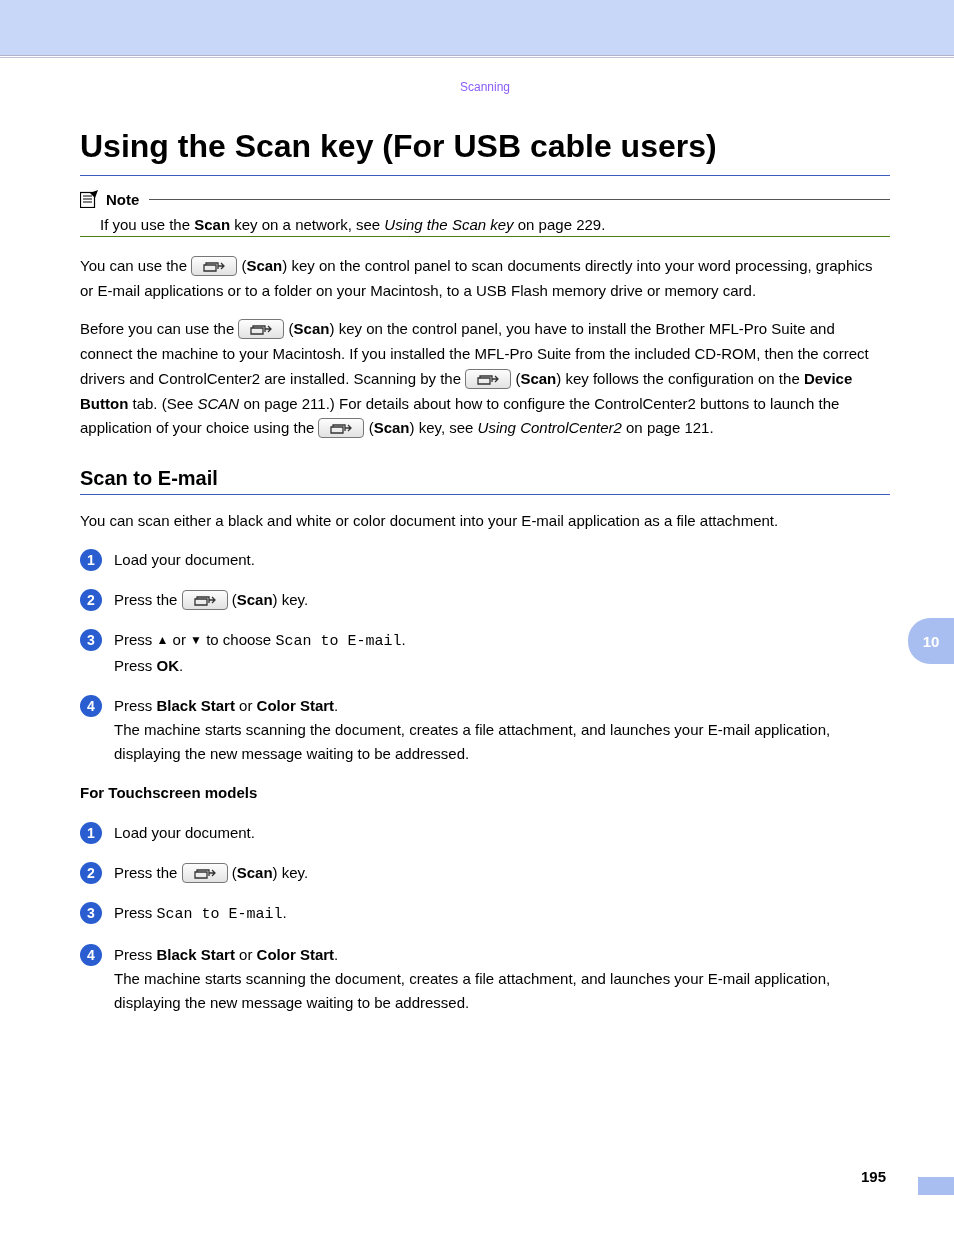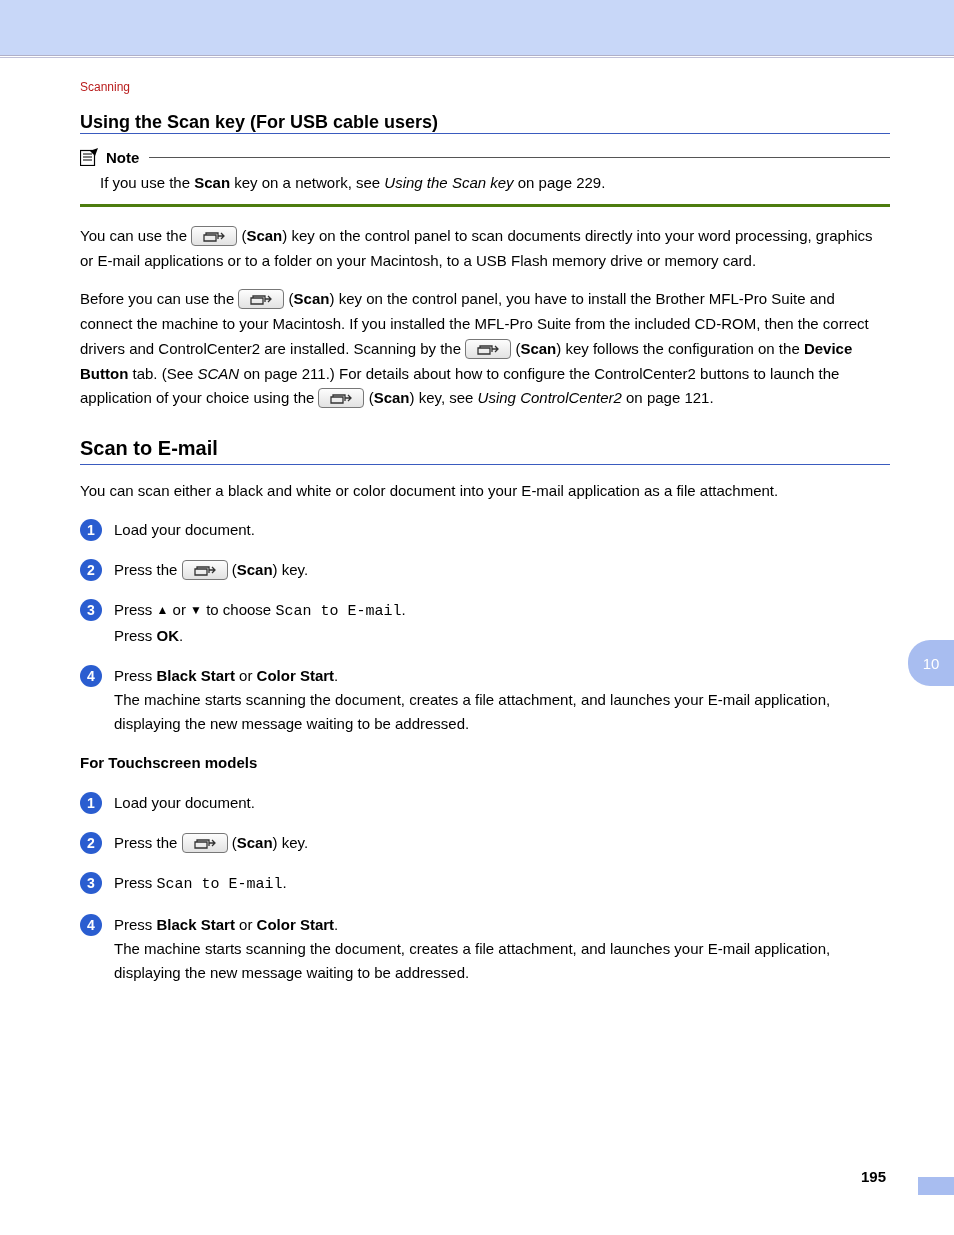--- a/index.html
+++ b/index.html
@@ -21,35 +21,35 @@
   .top-sep {
     height: 3px;
     background: #fff;
     border-top: 1px solid #b0b0c8;
     border-bottom: 1px solid #c0c0d8;
   }
   .page {
     padding: 22px 64px 0 80px;
   }
   .running-head {
-    text-align: left;
+    text-align: center;
     font-size: 12px;
-    color: #b91c1c;
-    margin-bottom: 18px;
+    color: #8b5cf6;
+    margin-bottom: 34px;
   }
   h1 {
-    font-size: 18px;
+    font-size: 32px;
     font-weight: bold;
     margin: 0 0 10px 0;
+    padding-bottom: 10px;
+    border-bottom: 1px solid #3a5bbf;
+  }
+  .note-block {
+    border-bottom: 1px solid #4d7c0f;
     padding-bottom: 0;
-    border-bottom: 1px solid #3a5bbf;
-  }
-  .note-block {
-    border-bottom: 3px solid #4d7c0f;
-    padding-bottom: 10px;
     margin-bottom: 17px;
   }
   .note-head {
     display: flex;
     align-items: center;
     margin-top: 14px;
   }
   .note-icon {
     width: 20px; height: 18px;
     display: inline-flex; align-items:center; justify-content:center;
@@ -116,26 +116,26 @@
   .step-body { flex: 1; }
   .arrow-sym { font-size: 12px; display:inline-block; vertical-align: 1px; }
   .mono { font-family: "Courier New", monospace; font-size: 15px; }
   .subhead {
     font-weight: bold;
     margin: 18px 0 20px 0;
   }
   .side-tab {
     position: absolute;
     right: 0;
-    top: 640px;
+    top: 618px;
     width: 46px;
     height: 46px;
     background: #a8bdf0;
     color: #fff;
-    font-weight: normal;
+    font-weight: bold;
     font-size: 15px;
     display: flex;
     align-items: center;
     justify-content: center;
     border-top-left-radius: 22px;
     border-bottom-left-radius: 22px;
   }
   .page-num {
     position: absolute;
     right: 68px;

